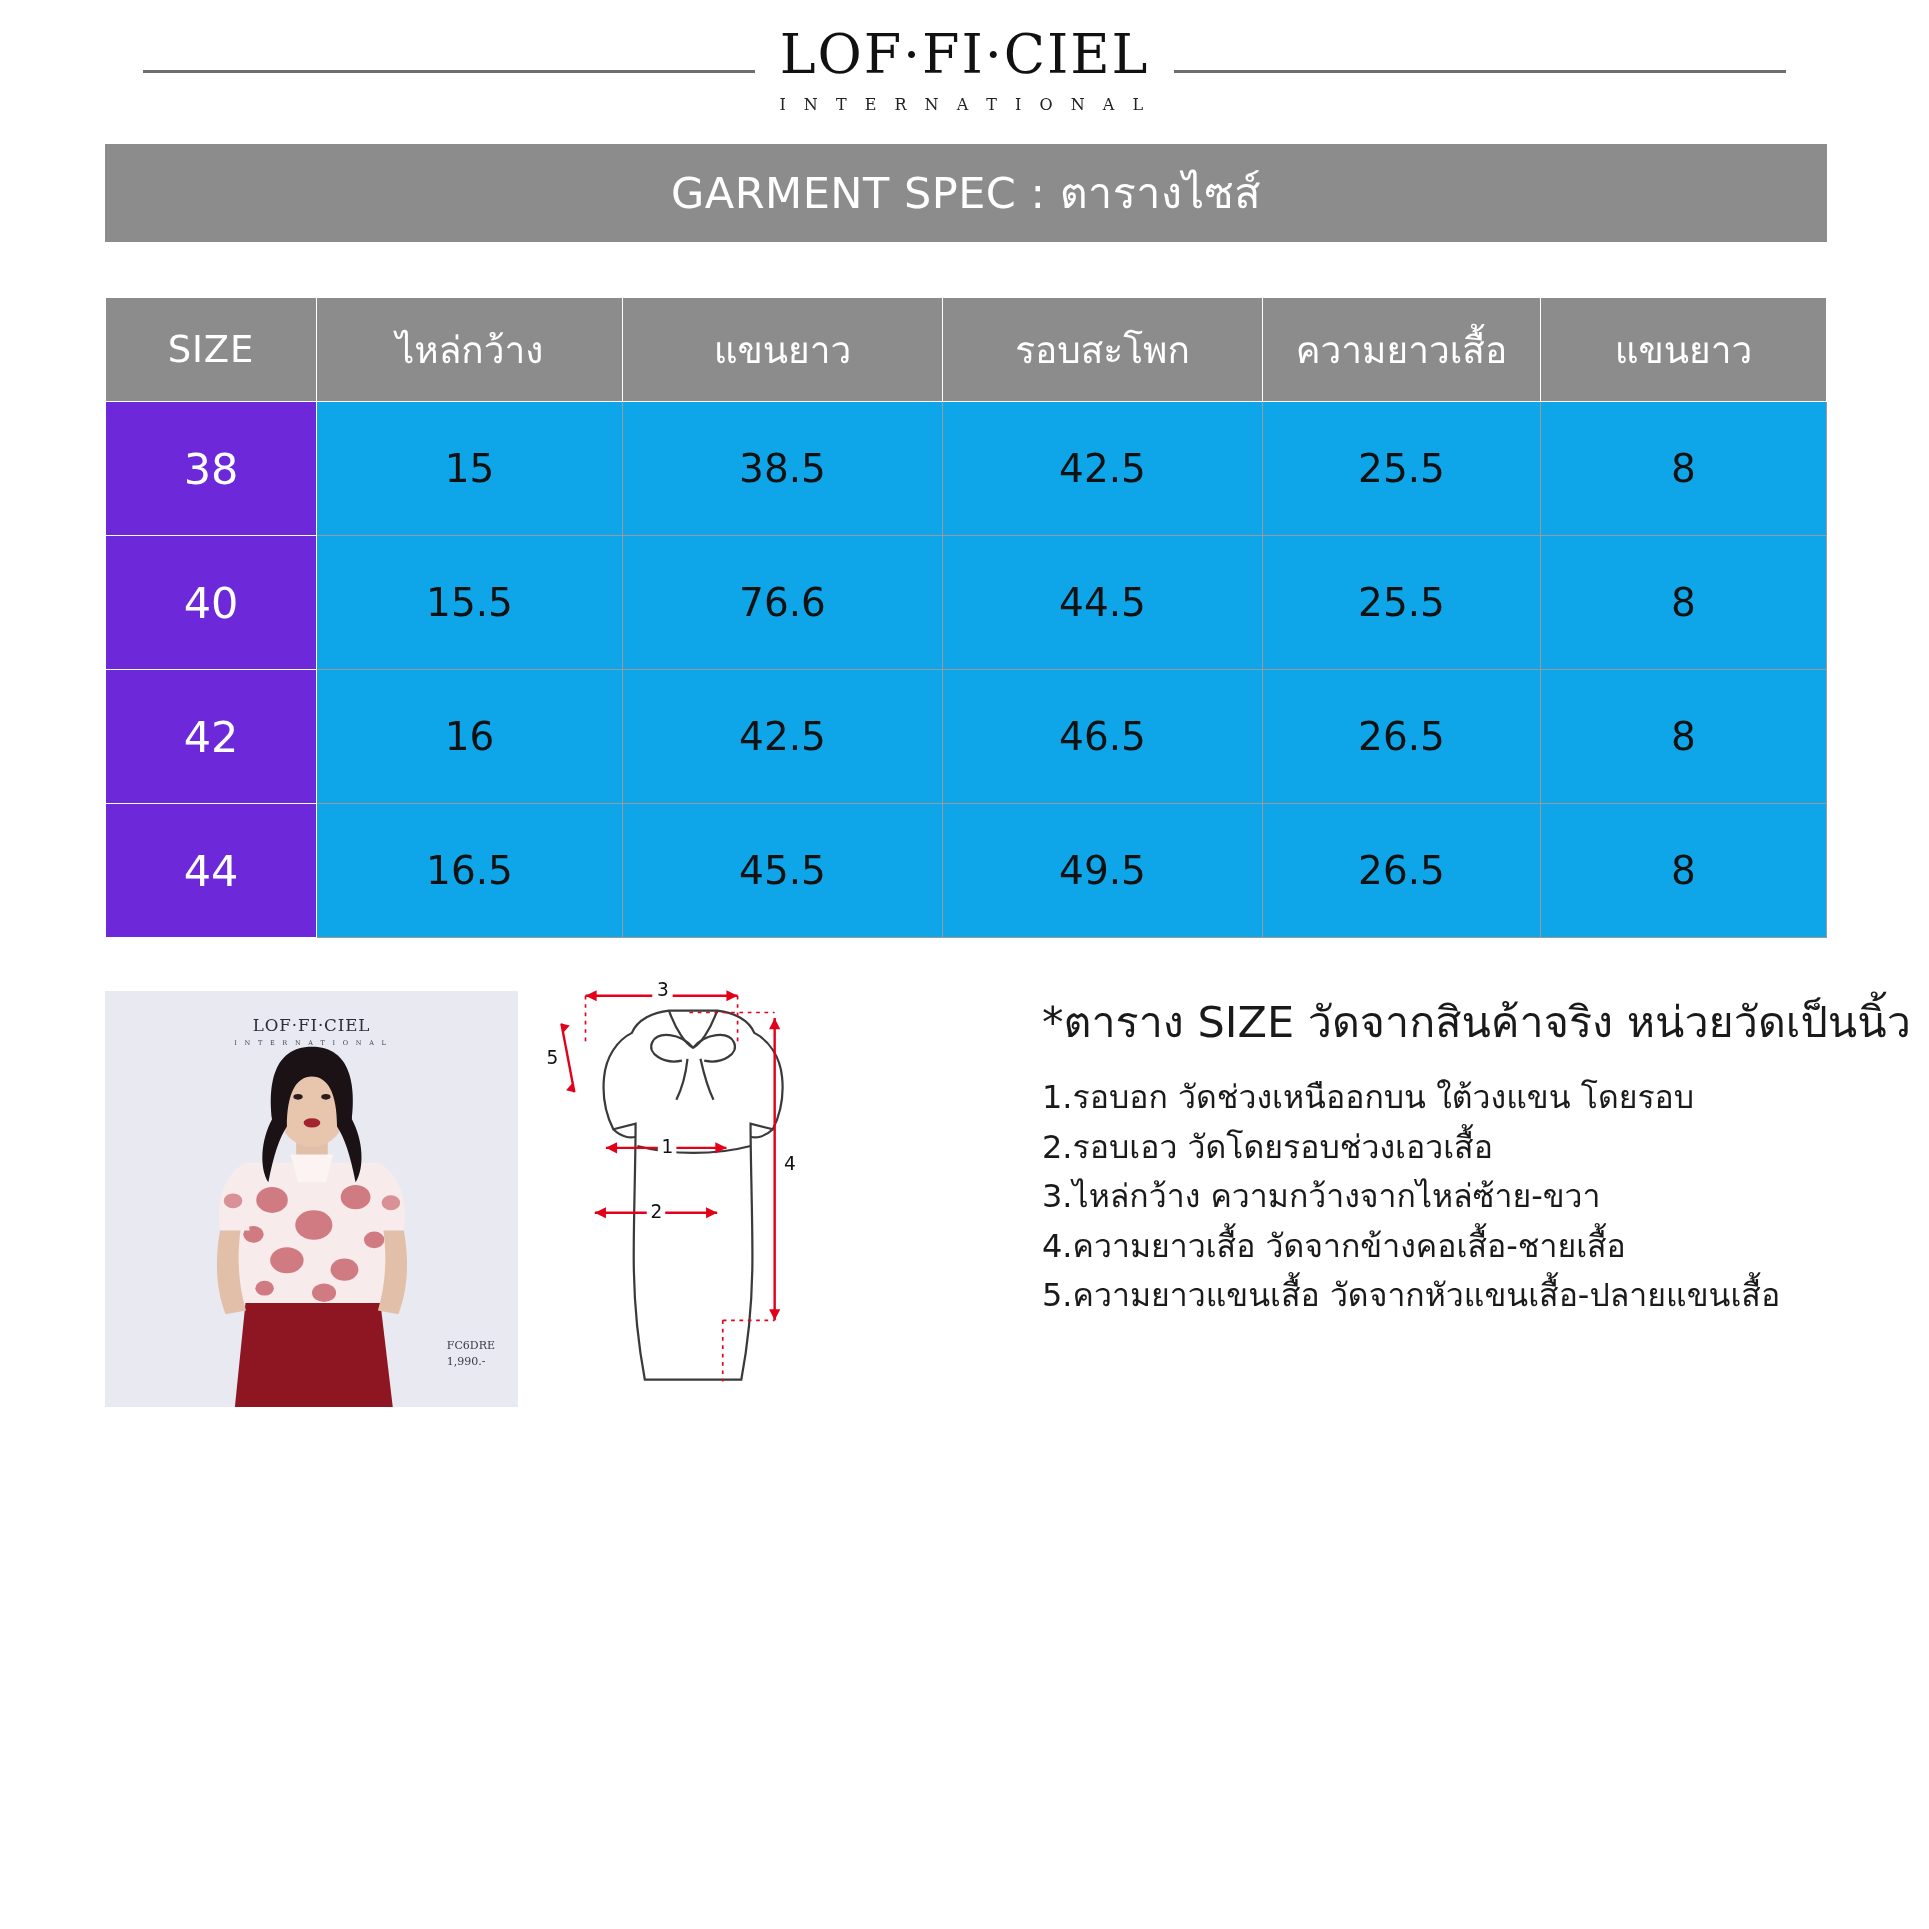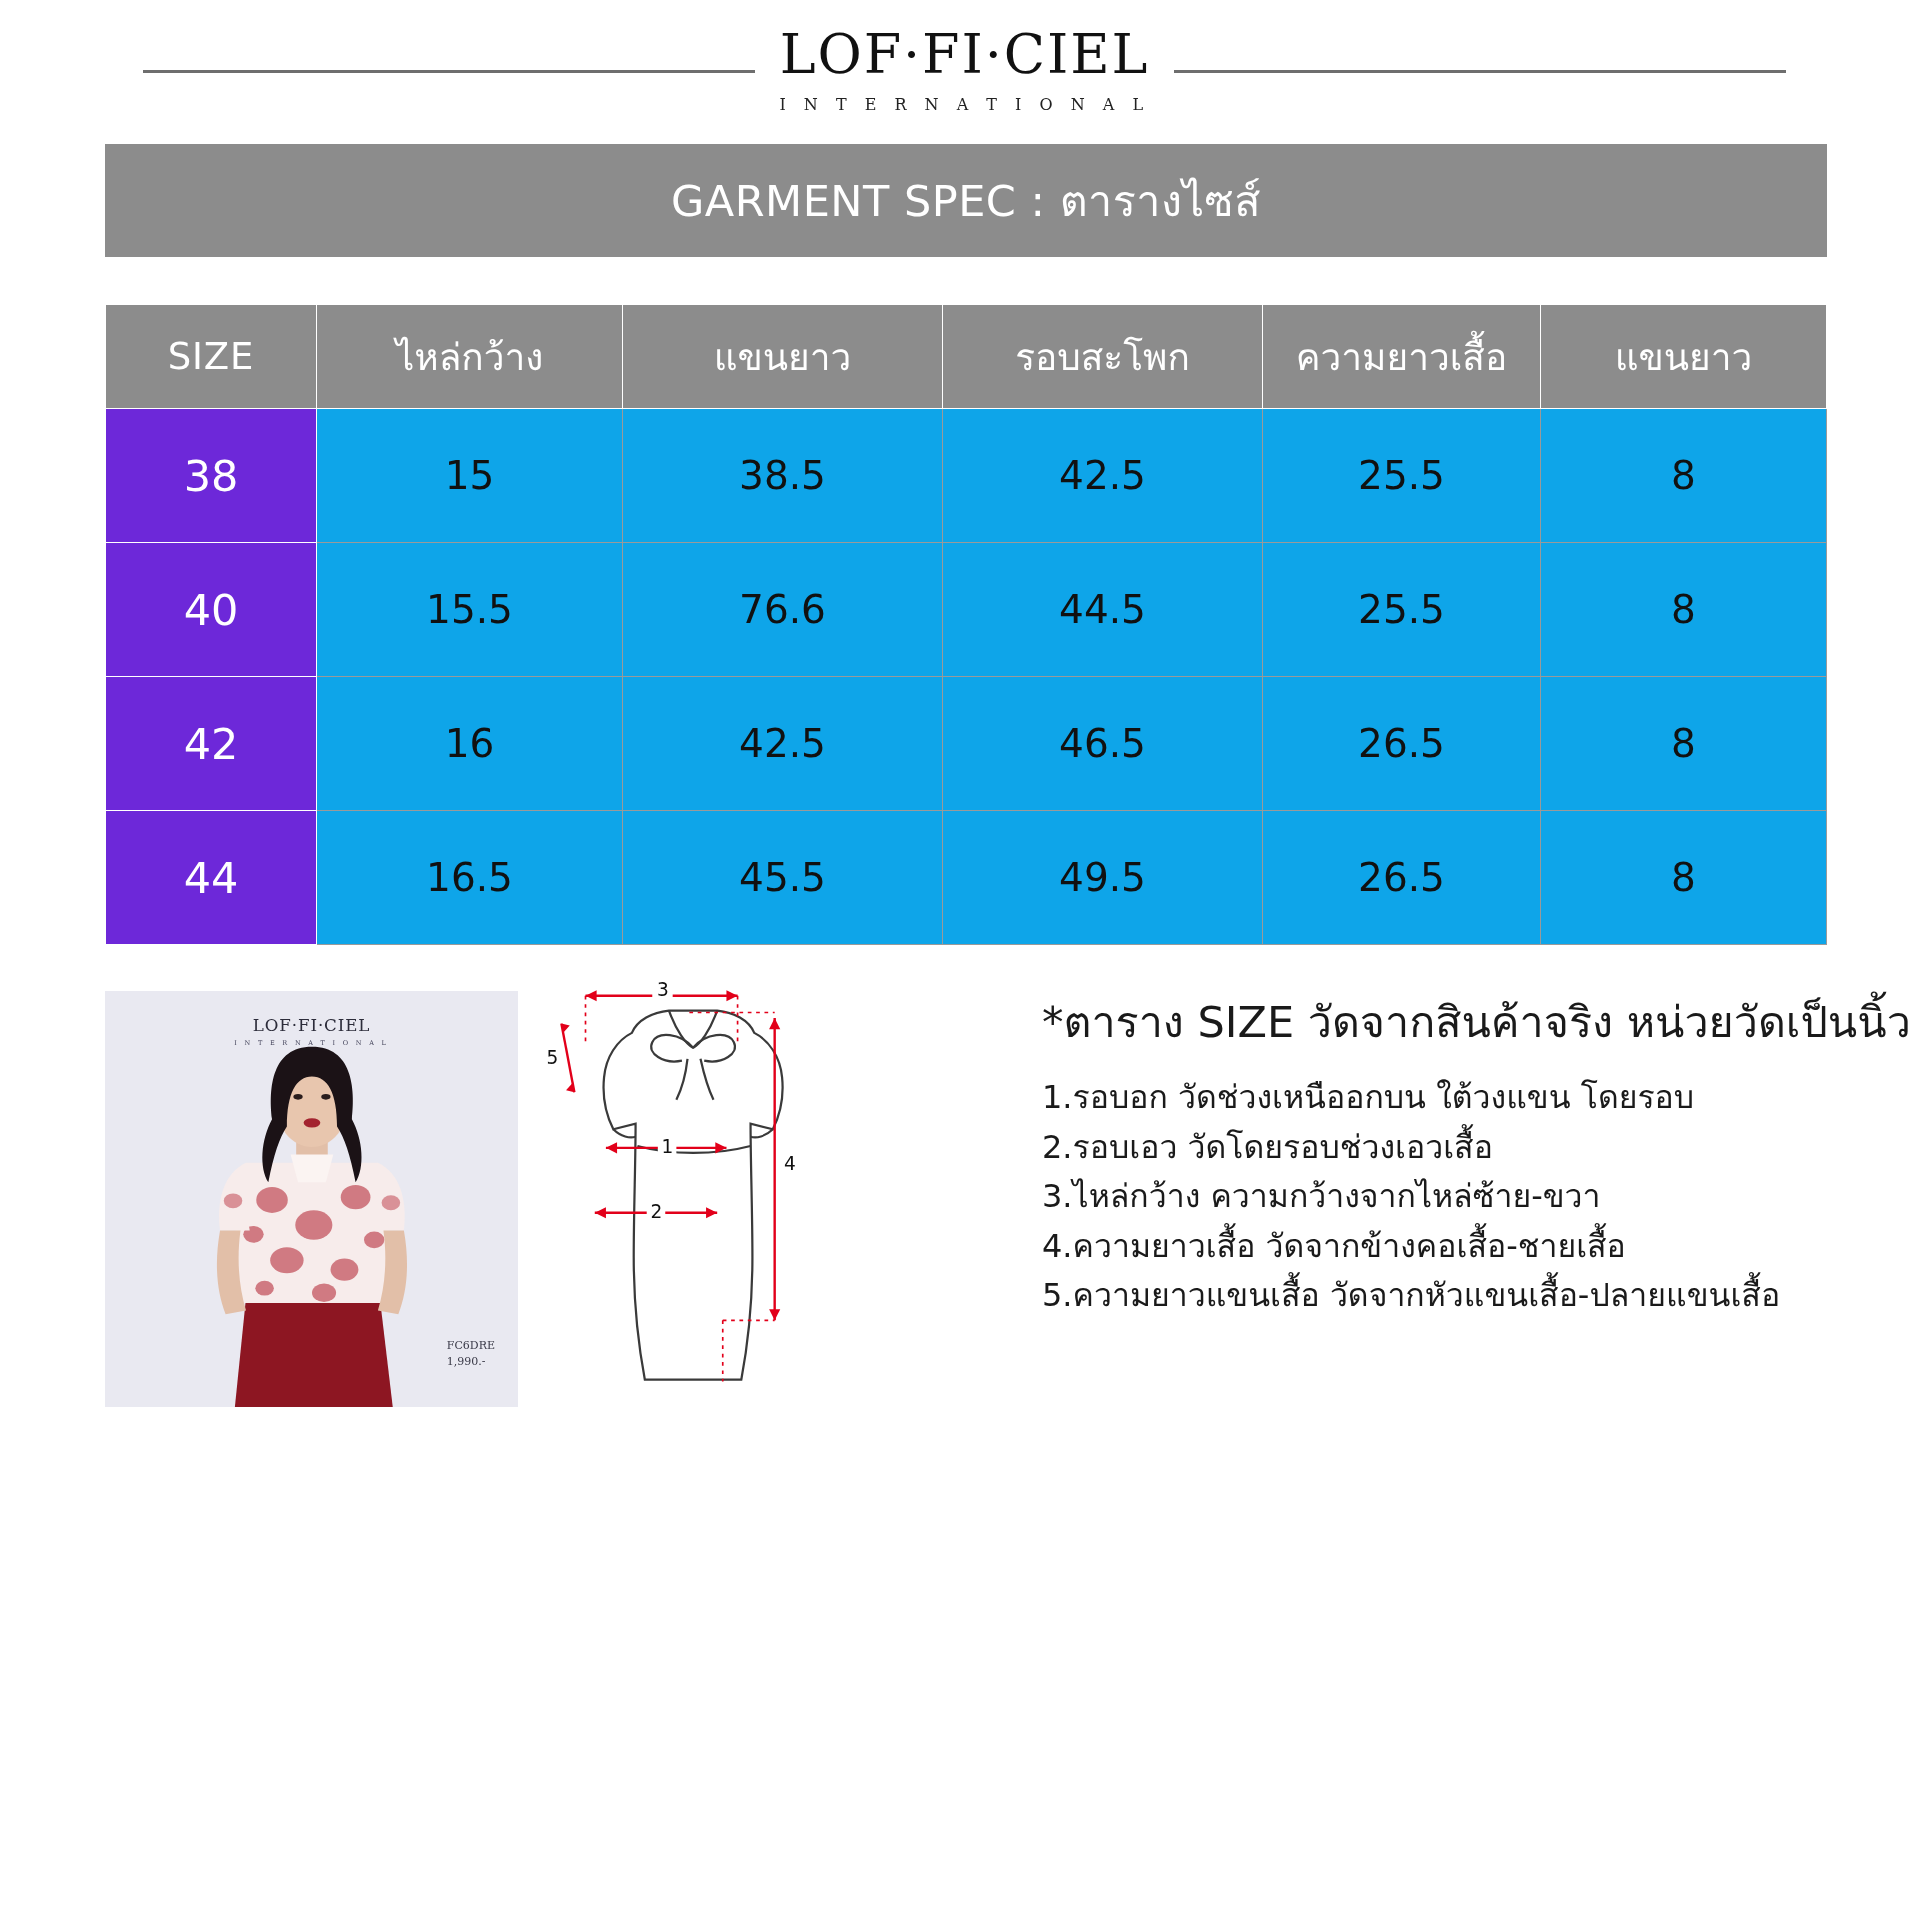--- a/index.html
+++ b/index.html
@@ -50,34 +50,34 @@
     letter-spacing: 6.5px;
     color: #222222;
     margin-top: 13px;
     white-space: nowrap;
   }
 
   
   .title-bar {
     position: absolute;
     left: 105px; top: 144px;
-    width: 1722px; height: 113px;
+    width: 1722px; height: 98px;
     background: #8c8c8c;
     color: #ffffff;
     display: flex;
     align-items: center;
     justify-content: center;
     font-size: 43px;
     letter-spacing: 0.5px;
   }
 
   
   .spec-table {
     position: absolute;
-    left: 105px; top: 304px;
+    left: 105px; top: 297px;
     width: 1722px;
     border-collapse: collapse;
     table-layout: fixed;
   }
   .spec-table th, .spec-table td {
     border: 1.9px solid #ffffff;
     text-align: center;
     vertical-align: middle;
   }
   .spec-table thead th {

